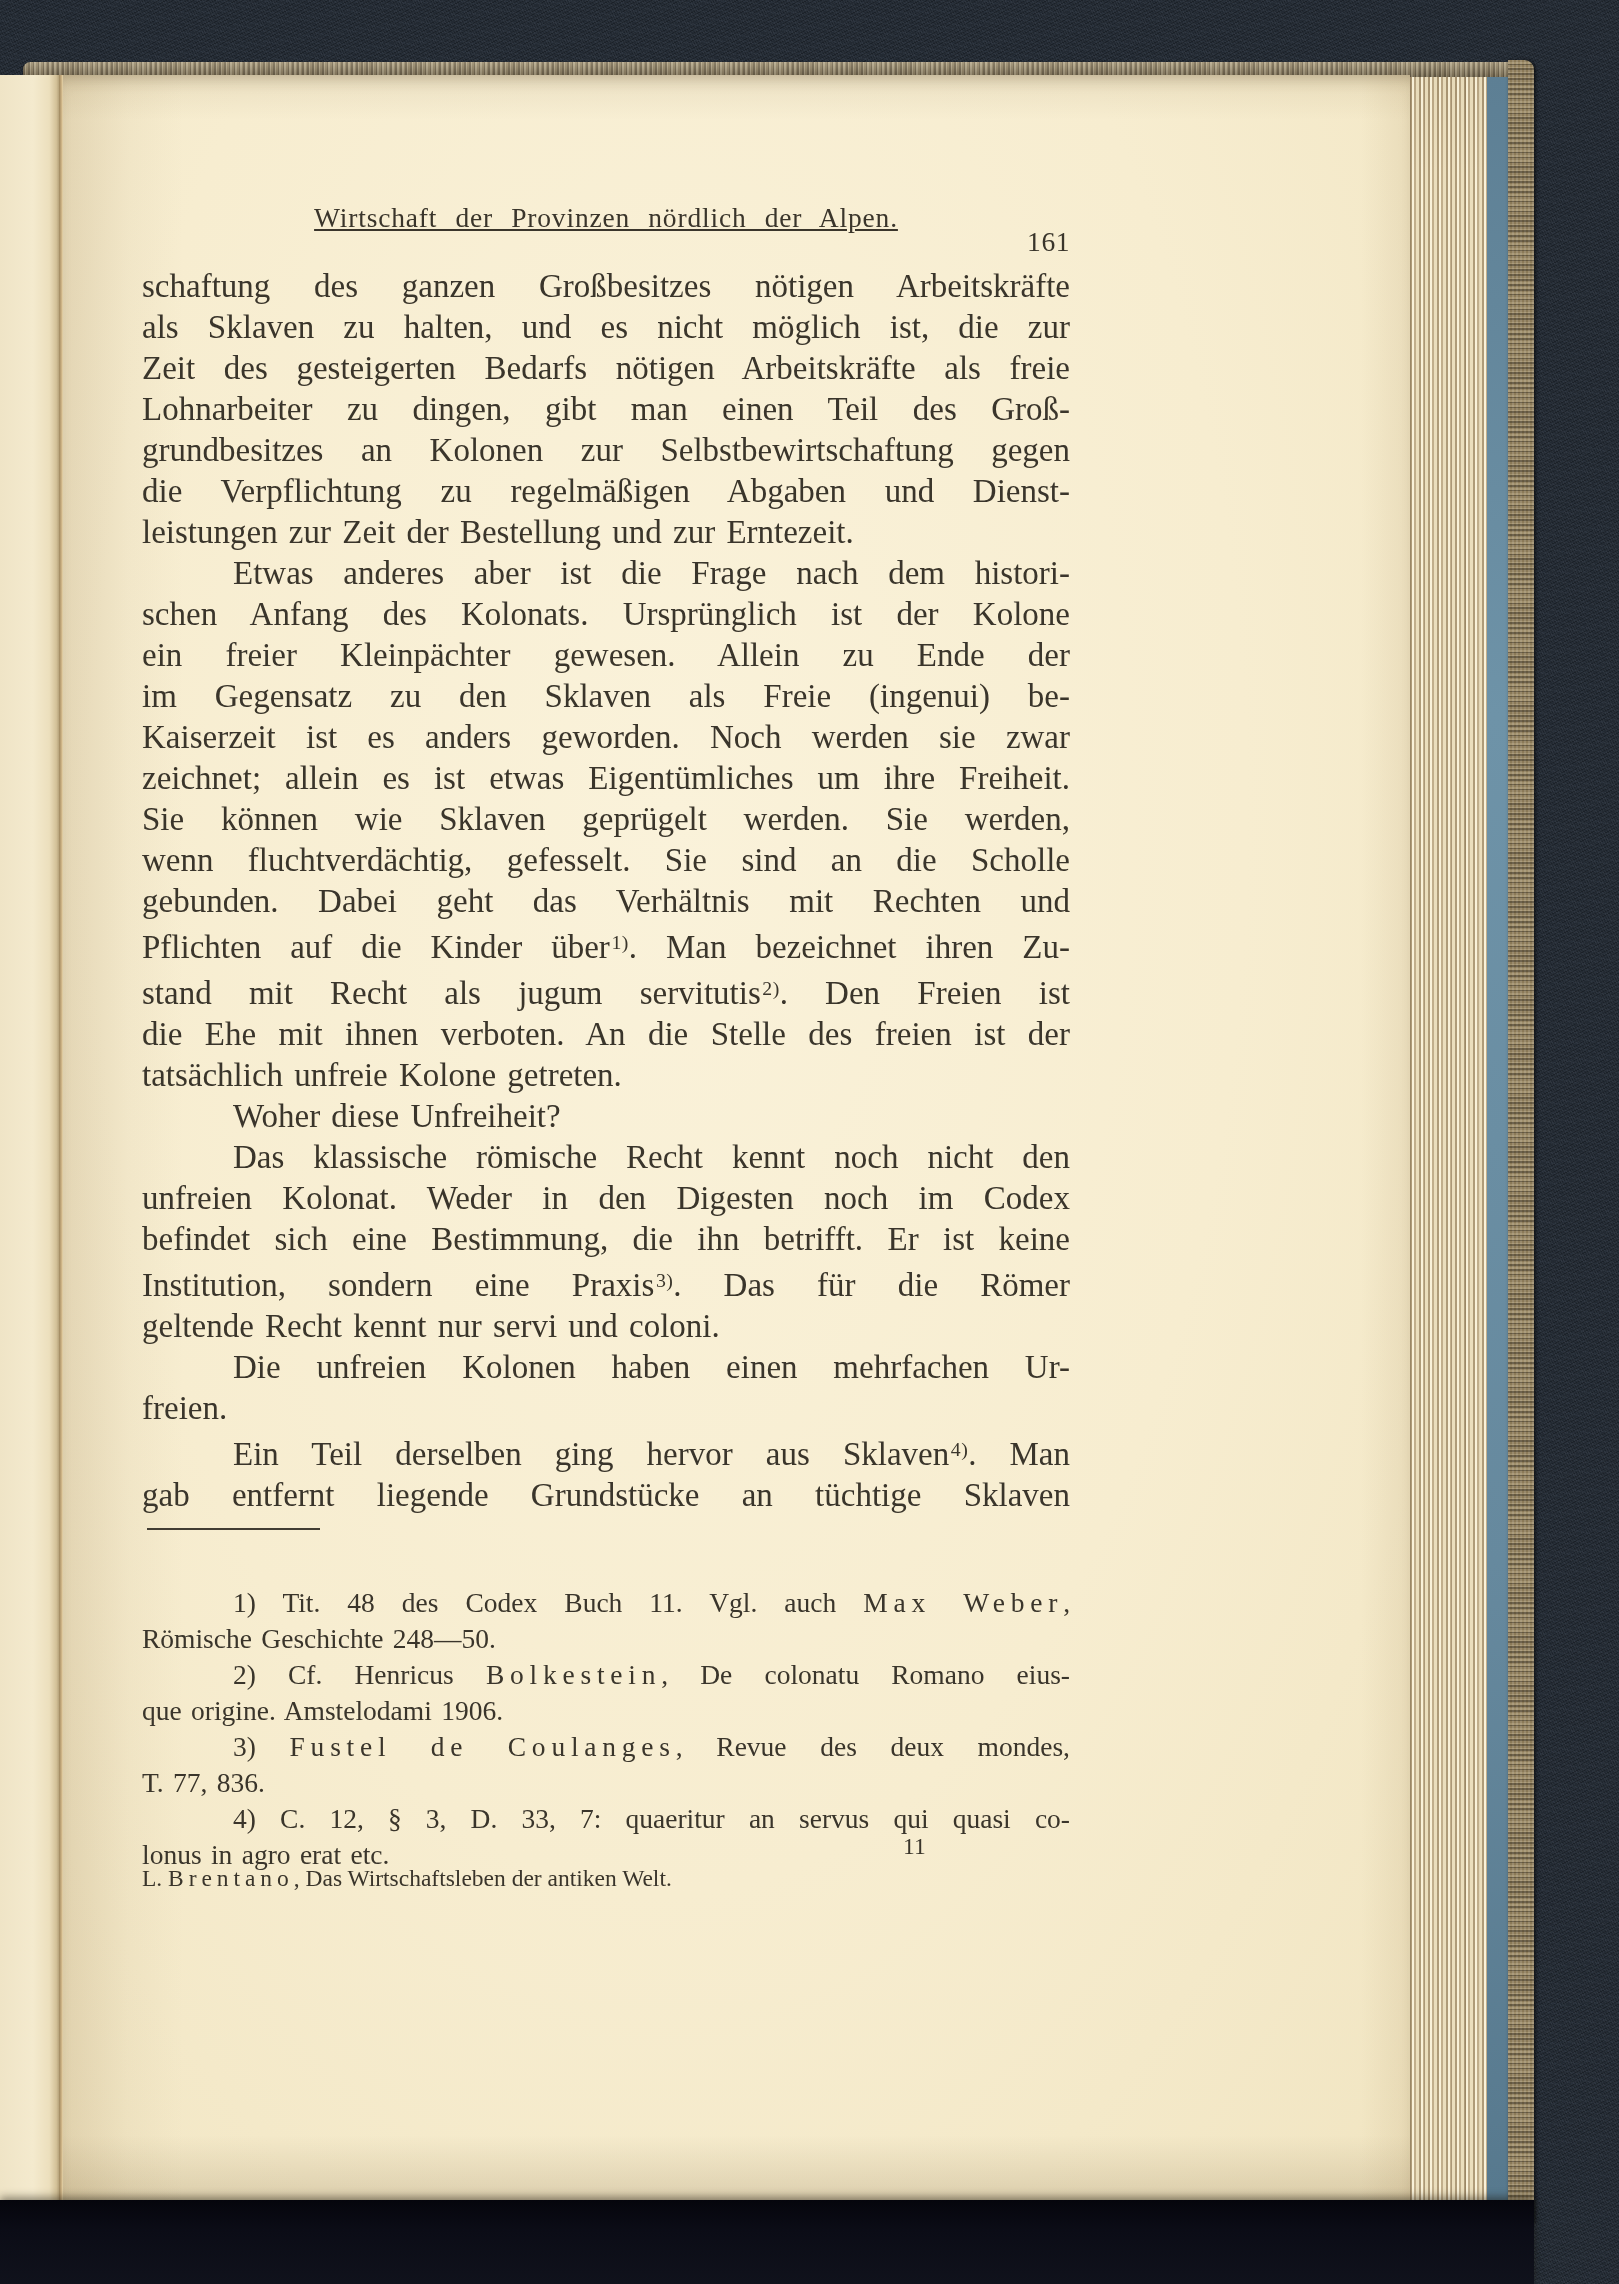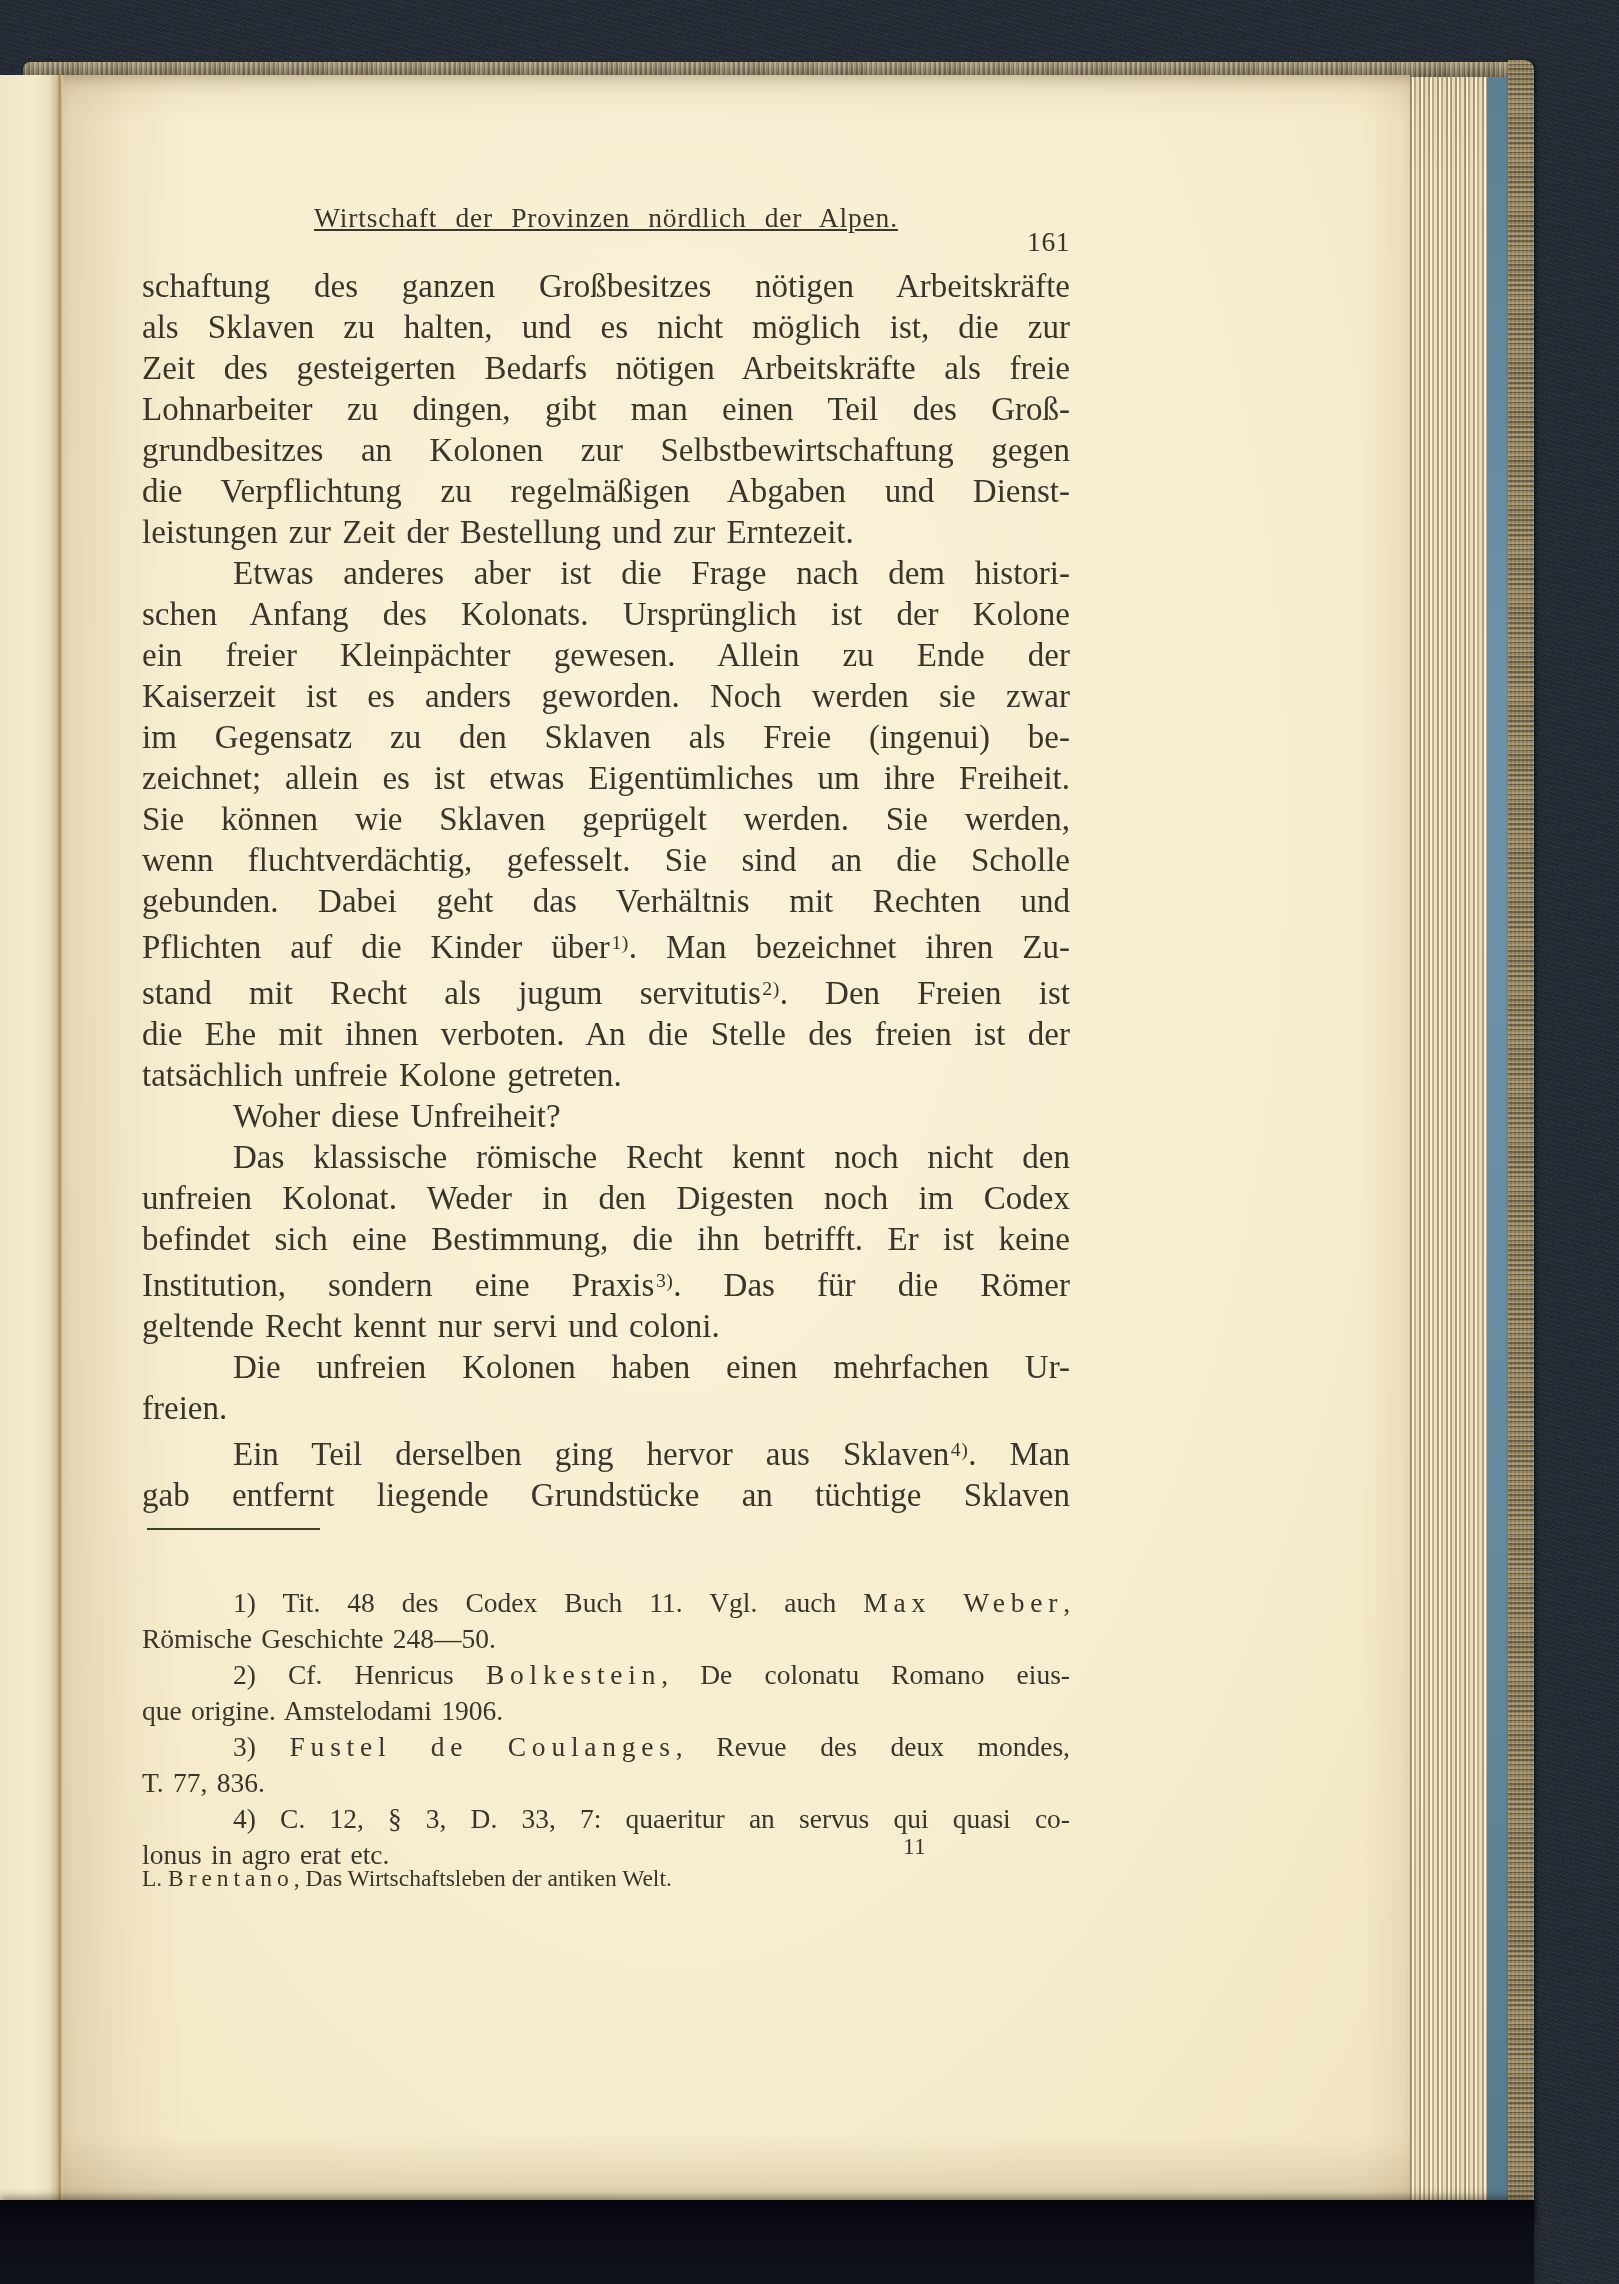--- a/index.html
+++ b/index.html
@@ -138,22 +138,22 @@
       <div class="line">schaftung des ganzen Großbesitzes nötigen Arbeitskräfte</div>
       <div class="line">als Sklaven zu halten, und es nicht möglich ist, die zur</div>
       <div class="line">Zeit des gesteigerten Bedarfs nötigen Arbeitskräfte als freie</div>
       <div class="line">Lohnarbeiter zu dingen, gibt man einen Teil des Groß-</div>
       <div class="line">grundbesitzes an Kolonen zur Selbstbewirtschaftung gegen</div>
       <div class="line">die Verpflichtung zu regelmäßigen Abgaben und Dienst-</div>
       <div class="line last">leistungen zur Zeit der Bestellung und zur Erntezeit.</div>
       <div class="line indent">Etwas anderes aber ist die Frage nach dem histori-</div>
       <div class="line">schen Anfang des Kolonats. Ursprünglich ist der Kolone</div>
       <div class="line">ein freier Kleinpächter gewesen. Allein zu Ende der</div>
+      <div class="line">im Gegensatz zu den Sklaven als Freie (ingenui) be-</div>
       <div class="line">Kaiserzeit ist es anders geworden. Noch werden sie zwar</div>
-      <div class="line">im Gegensatz zu den Sklaven als Freie (ingenui) be-</div>
       <div class="line">zeichnet; allein es ist etwas Eigentümliches um ihre Freiheit.</div>
       <div class="line">Sie können wie Sklaven geprügelt werden. Sie werden,</div>
       <div class="line">wenn fluchtverdächtig, gefesselt. Sie sind an die Scholle</div>
       <div class="line">gebunden. Dabei geht das Verhältnis mit Rechten und</div>
       <div class="line">Pflichten auf die Kinder über<span class="sup">1)</span>. Man bezeichnet ihren Zu-</div>
       <div class="line">stand mit Recht als jugum servitutis<span class="sup">2)</span>. Den Freien ist</div>
       <div class="line">die Ehe mit ihnen verboten. An die Stelle des freien ist der</div>
       <div class="line last">tatsächlich unfreie Kolone getreten.</div>
       <div class="line indent last">Woher diese Unfreiheit?</div>
       <div class="line indent">Das klassische römische Recht kennt noch nicht den</div>

